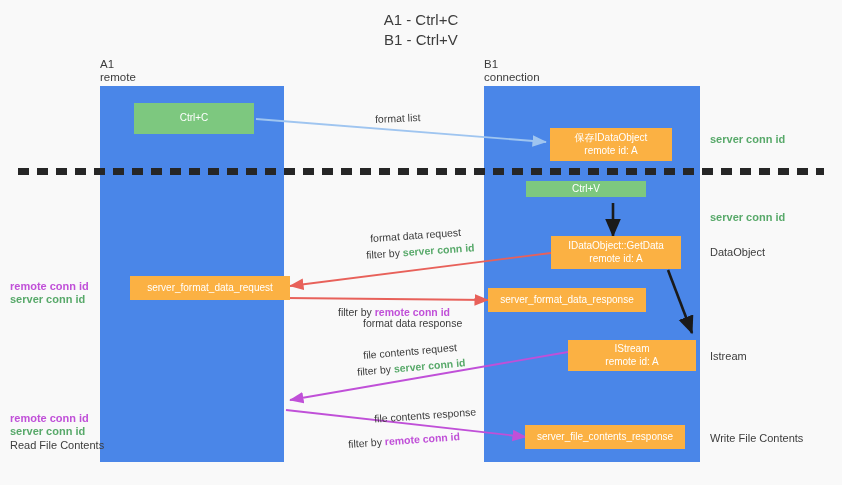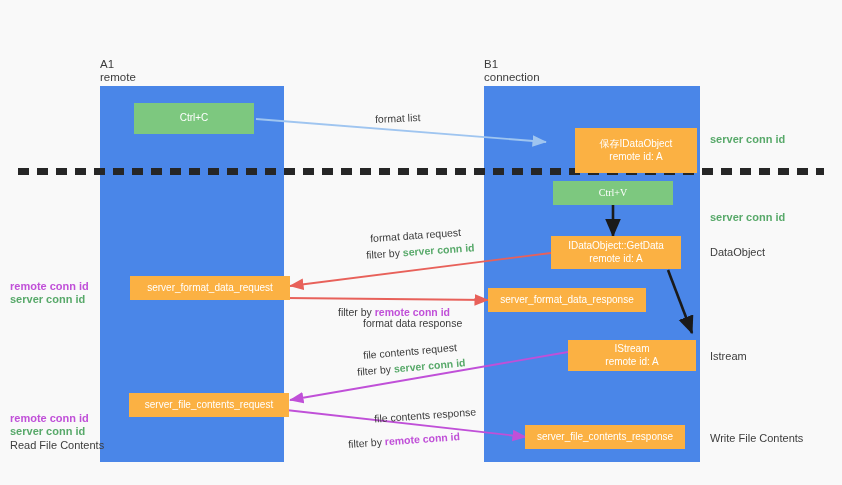--- a/index.html
+++ b/index.html
@@ -88,20 +88,22 @@
     position: absolute; inset: 0;
     width: 842px; height: 485px;
     pointer-events: none;
   }
 </style>
 </head>
 <body>
 
 <div id="stage">
 
+  <div class="title">A1 - Ctrl+C
+B1 - Ctrl+V</div>
 
   <div class="col-head" style="left:100px; top:58px; width:184px;">A1
 remote</div>
   <div class="col-head" style="left:484px; top:58px; width:216px;">B1
 connection</div>
 
   <div class="lane" style="left:100px; top:86px; width:184px; height:376px;"></div>
   <div class="lane" style="left:484px; top:86px; width:216px; height:376px;"></div>
 
   <svg class="arrows" viewBox="0 0 842 485">
@@ -132,36 +134,35 @@
 
     <line x1="568" y1="352" x2="290" y2="400" stroke="#c050d8" stroke-width="1.8" marker-end="url(#ah-mag)"></line>
 
     <line x1="286" y1="410" x2="526" y2="437" stroke="#c050d8" stroke-width="1.8" marker-end="url(#ah-mag)"></line>
   </svg>
 
   <div class="divider" style="top:168px;"></div>
 
   <div class="node green" style="left:134px; top:103px; width:120px; height:31px;">Ctrl+C</div>
 
-  <div class="node orange" style="left:575px; top:128px; width:122px; height:45px;">保存IDataObject
+  <div class="node orange" style="left:550px; top:128px; width:122px; height:33px;">保存IDataObject
 remote id: A</div>
 
-  <div class="node green" style="left:553px; top:181px; width:120px; height:24px;font-family:Liberation Serif, serif;">Ctrl+V</div>
+  <div class="node green" style="left:526px; top:181px; width:120px; height:16px;">Ctrl+V</div>
 
   <div class="node orange" style="left:551px; top:236px; width:130px; height:33px;">IDataObject::GetData
 remote id: A</div>
 
   <div class="node orange" style="left:130px; top:276px; width:160px; height:24px;">server_format_data_request</div>
 
   <div class="node orange" style="left:488px; top:288px; width:158px; height:24px;">server_format_data_response</div>
 
   <div class="node orange" style="left:568px; top:340px; width:128px; height:31px;">IStream
 remote id: A</div>
 
-  <div class="node orange" style="left:129px; top:393px; width:160px; height:24px;">server_file_contents_request</div>
 
   <div class="node orange" style="left:525px; top:425px; width:160px; height:24px;">server_file_contents_response</div>
 
   <div class="side-label green" style="left:710px; top:132px;">server conn id</div>
   <div class="side-label green" style="left:710px; top:210px;">server conn id</div>
   <div class="side-label plain" style="left:710px; top:245px;">DataObject</div>
   <div class="side-label plain" style="left:710px; top:349px;">Istream</div>
   <div class="side-label plain" style="left:710px; top:431px;">Write File Contents</div>
 
   <div class="side-label purple" style="left:10px; top:279px;">remote conn id</div>

